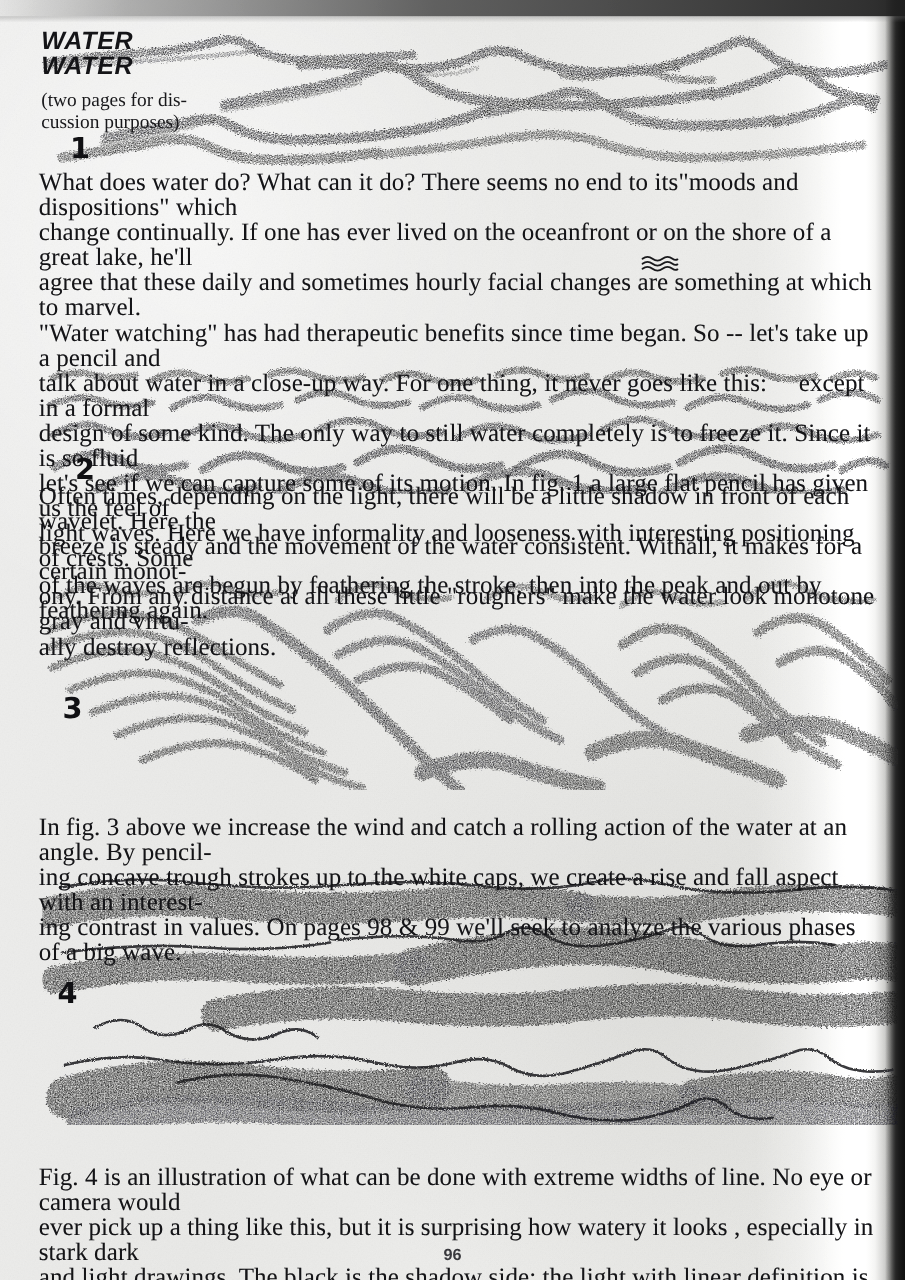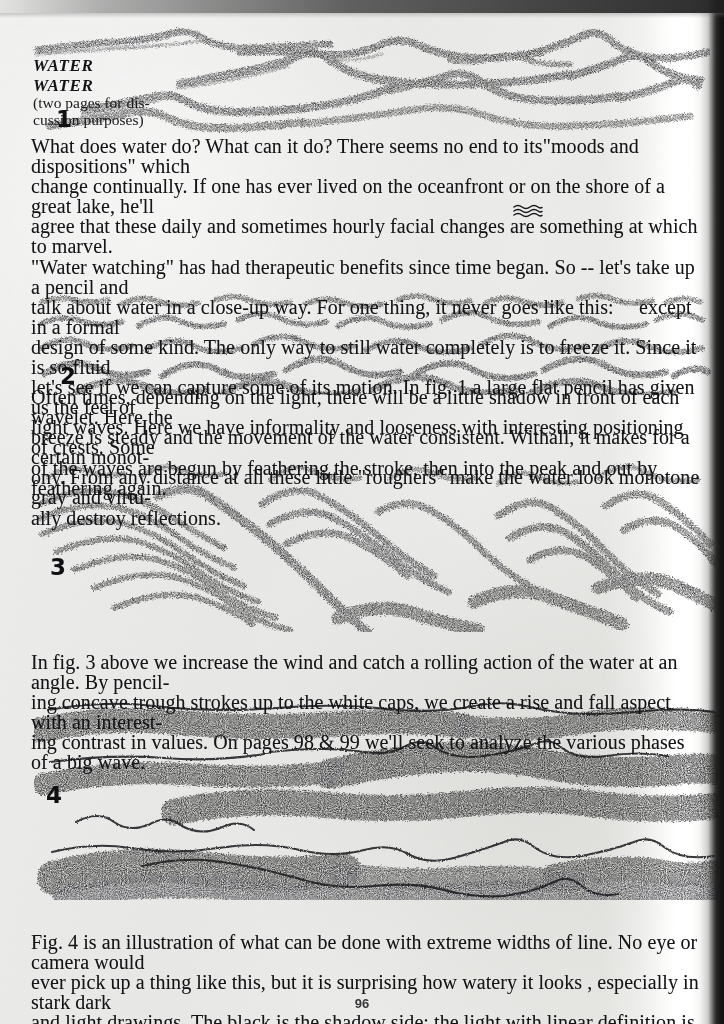--- a/index.html
+++ b/index.html
@@ -61,28 +61,28 @@
     position:absolute;top:13px;left:0;width:100%;height:5px;
     background:linear-gradient(180deg, rgba(120,120,120,.35), rgba(255,255,255,0));
     pointer-events:none;
   }
 
   
   #content{position:absolute;inset:0;}
 
   .head-block{position:absolute;left:33px;top:24px;width:210px;z-index:6;}
   #title{
-    font-family:Liberation Serif, serif;
+    font-family:Liberation Sans, sans-serif;
     font-weight:700;font-style:italic;
-    font-size:17px;line-height:19.5px;letter-spacing:.6px;
+    font-size:20px;line-height:19.5px;letter-spacing:.6px;
     color:#17171a;
-    margin-top:32px;
   }
   #title .l2{display:block;}
   #subtitle{
+    margin-top:10px;
     font-family:"Liberation Serif",serif;
     font-size:15.5px;line-height:16.5px;color:#1b1b1e;
   }
 
   .fignum{
     position:absolute;z-index:7;
     font-family:"DejaVu Sans",sans-serif;
     font-weight:700;font-size:23px;color:#131316;
   }
 

